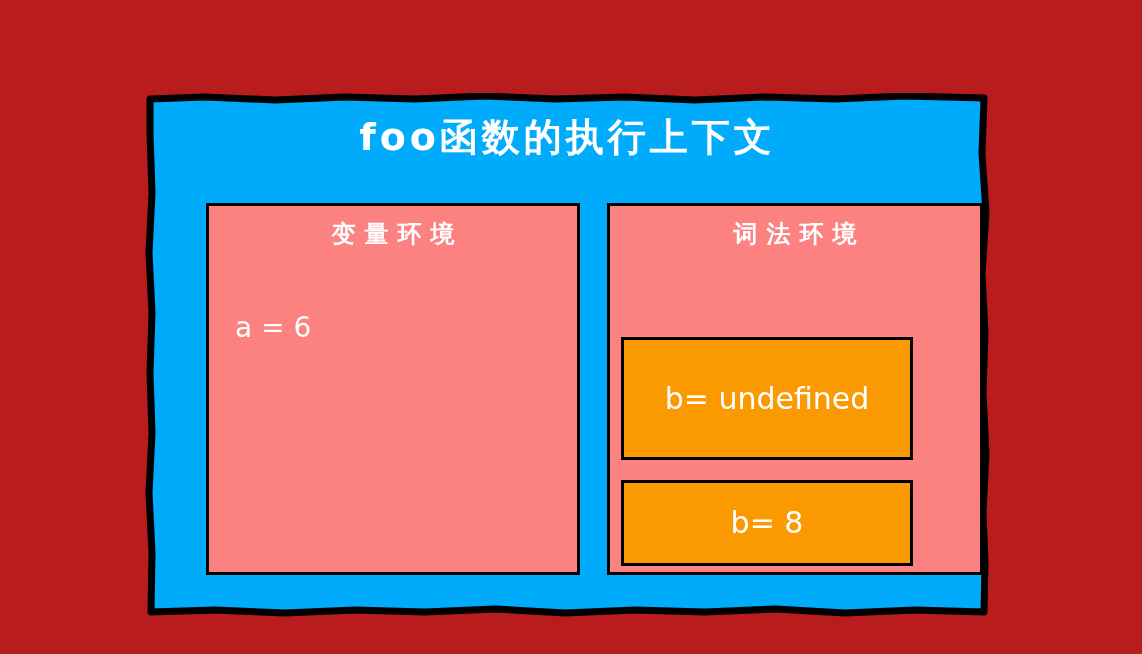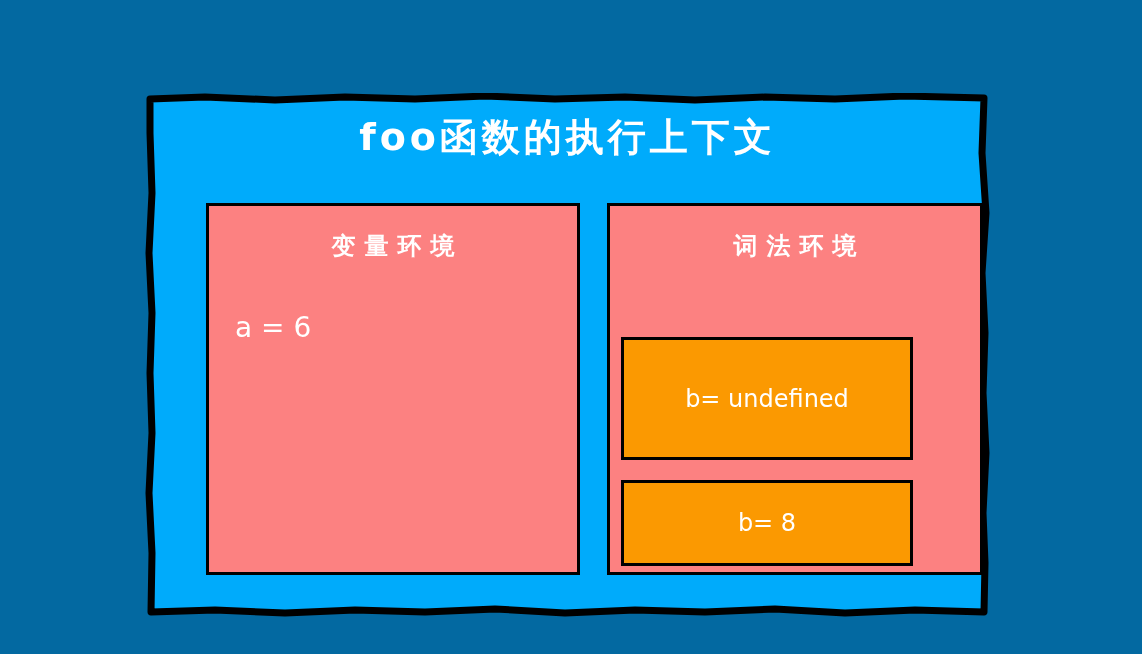--- a/index.html
+++ b/index.html
@@ -5,21 +5,21 @@
   html, body {
     margin: 0;
     padding: 0;
     background: #ffffff;
     font-family: "DejaVu Sans", "Liberation Sans", sans-serif;
   }
   .canvas {
     position: relative;
     width: 1142px;
     height: 654px;
-    background: #0369a1;
+    background: #b91c1c;
     overflow: hidden;
   }
   .context-box {
     position: absolute;
     left: 145px;
     top: 93px;
     width: 845px;
     height: 525px;
   }
   .sketch-border {
@@ -56,21 +56,20 @@
     position: absolute;
     top: 12px;
     left: 0;
     width: 100%;
     text-align: center;
     font-size: 24px;
     letter-spacing: 9px;
     text-indent: 9px;
     font-weight: bold;
     color: var(--text, #ffffff);
-    margin-top: 12px;
   }
   .entry {
     position: absolute;
     font-size: 28px;
     color: var(--text, #ffffff);
     white-space: nowrap;
   }
   .entry-a { left: 26px; top: 105px; }
   .entry-c { left: 28px; top: 190px; }
   .block {
@@ -81,21 +80,21 @@
     border: 3px solid var(--border, #000000);
     box-sizing: border-box;
     display: flex;
     flex-direction: column;
     align-items: center;
     justify-content: center;
   }
   .block-1 { top: 131px; height: 123px; }
   .block-2 { top: 274px; height: 86px; }
   .block-line {
-    font-size: 24px;
+    font-size: 30px;
     line-height: 42px;
     color: var(--text, #ffffff);
     white-space: nowrap;
   }
 </style>
 </head>
 <body>
 
 <div class="canvas">
   <div class="context-box">

